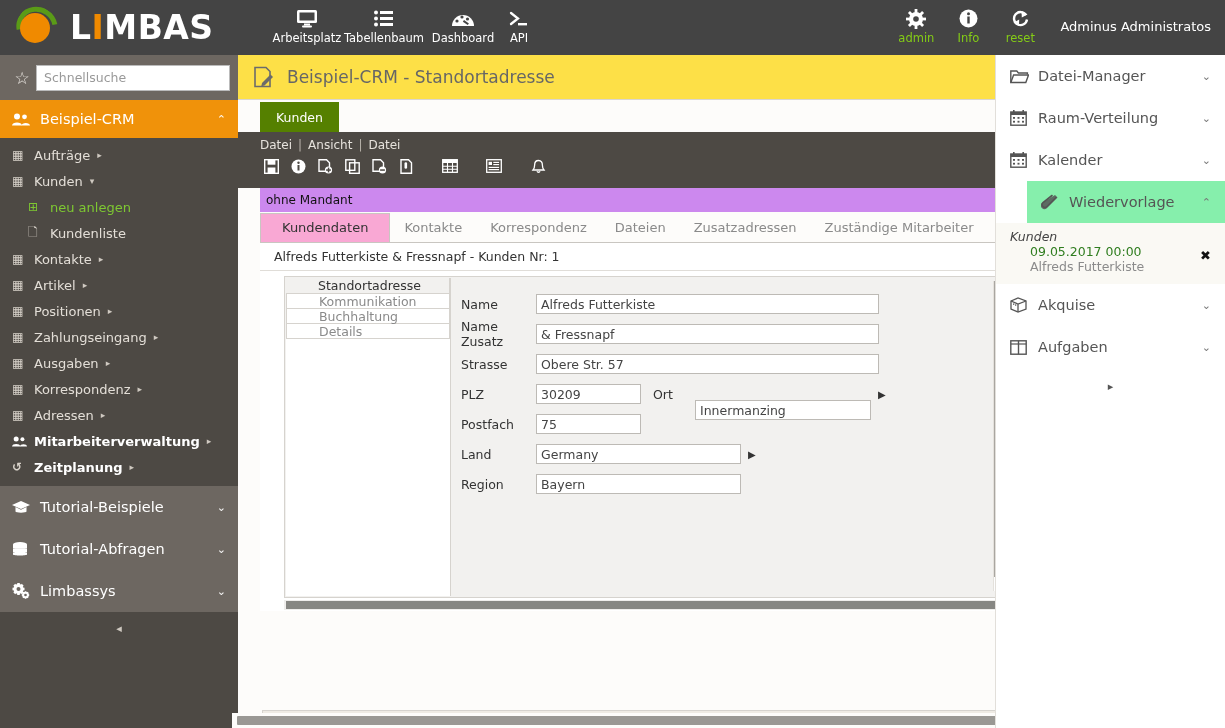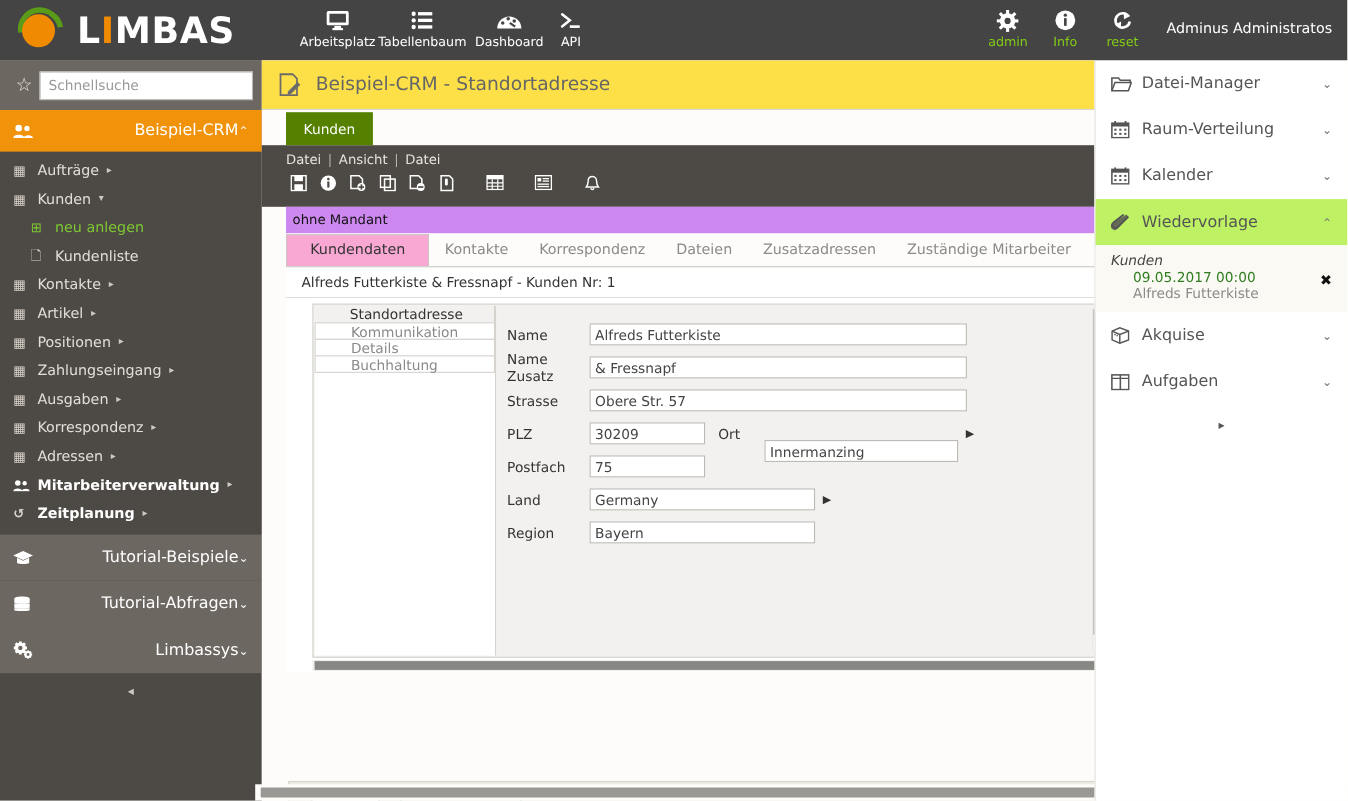--- a/index.html
+++ b/index.html
@@ -69,21 +69,21 @@
   .star-icon { width: 28px; text-align: center; color: #e8e4df; font-size: 17px; cursor: pointer; }
   .search-input {
     flex: 1; height: 26px; border: 1px solid #bbb; background: #fff;
     font-size: 12.5px; padding: 0 7px; color: #666; outline: none;
     font-family: "DejaVu Sans", "Liberation Sans", sans-serif;
   }
   .search-input::placeholder { color: #999; }
 
   .grp-header {
     height: 38px; display: flex; align-items: center; padding: 0 12px;
-    color: #fff; font-size: 14.5px; cursor: pointer; text-align: right;
+    color: #fff; font-size: 14.5px; cursor: pointer;
   }
   .grp-header.active { background: #f0920a; }
   .grp-header.plain { background: #6d6761; height: 42px; }
   .grp-header .gi { width: 28px; font-size: 14px; display: inline-flex; align-items: center; }
   .grp-header .gl { flex: 1; }
   .grp-header .chev { font-size: 11px; opacity: .95; }
 
   .submenu { background: #4d4944; padding: 4px 0 6px 0; }
   .menu-item {
     display: flex; align-items: center; height: 26px; padding: 0 12px;
@@ -210,21 +210,21 @@
 
   
   .rightbar {
     position: absolute; left: 995px; top: 55px; width: 230px; height: 673px; background: #fff;
     border-left: 1px solid #e2dfda;
   }
   .r-item {
     height: 42px; display: flex; align-items: center; padding: 0 14px;
     font-size: 14.5px; color: #555; cursor: pointer;
   }
-  .r-item.active { background: #bef264; }
+  .r-item.active { background: #86efac; margin-left: 31px; }
   .r-item .ri { width: 28px; display: inline-flex; align-items: center; color: #555; }
   .r-item .rl { flex: 1; }
   .r-item .rchev { font-size: 11px; color: #777; }
   .r-entry { background: #faf9f4; padding: 6px 10px 10px 14px; position: relative; }
   .r-entry .etype { font-size: 12.5px; color: #444; font-style: italic; }
   .r-entry .edate { font-size: 12.5px; color: #2f7d1f; padding-left: 20px; }
   .r-entry .ename { font-size: 12.5px; color: #8b8b8b; padding-left: 20px; }
   .r-entry .eclose { position: absolute; right: 14px; top: 25px; font-size: 13px; color: #111; cursor: pointer; font-weight: bold; }
   .r-collapse { text-align: center; font-size: 11px; color: #555; padding: 12px 0; cursor: pointer; }
 
@@ -579,22 +579,22 @@
 
       <div class="record-area" data-name="record-area">
         <div class="record-title" data-name="record-heading">Alfreds Futterkiste &amp; Fressnapf - Kunden Nr: 1</div>
 
         <div class="form-zone" data-name="form-zone">
           <div class="form-inner" data-name="form-container">
 
             <div class="side-tabs" data-name="form-side-tabs">
               <div class="side-tab active" data-name="side-tab-standortadresse">Standortadresse</div>
               <div class="side-tab" data-name="side-tab-kommunikation">Kommunikation</div>
+              <div class="side-tab" data-name="side-tab-buchhaltung">Buchhaltung</div>
               <div class="side-tab" data-name="side-tab-details">Details</div>
-              <div class="side-tab" data-name="side-tab-buchhaltung">Buchhaltung</div>
             </div>
 
             <div class="fields" data-name="form-fields">
               <div class="frow" data-name="field-row-name">
                 <div class="flabel" data-name="name-label">Name</div>
                 <input class="finput wide" data-name="name-input" value="Alfreds Futterkiste" style="">
               </div>
               <div class="frow" data-name="field-row-name-zusatz">
                 <div class="flabel" data-name="name-zusatz-label">Name Zusatz</div>
                 <input class="finput wide" data-name="name-zusatz-input" value="&amp; Fressnapf" style="">

